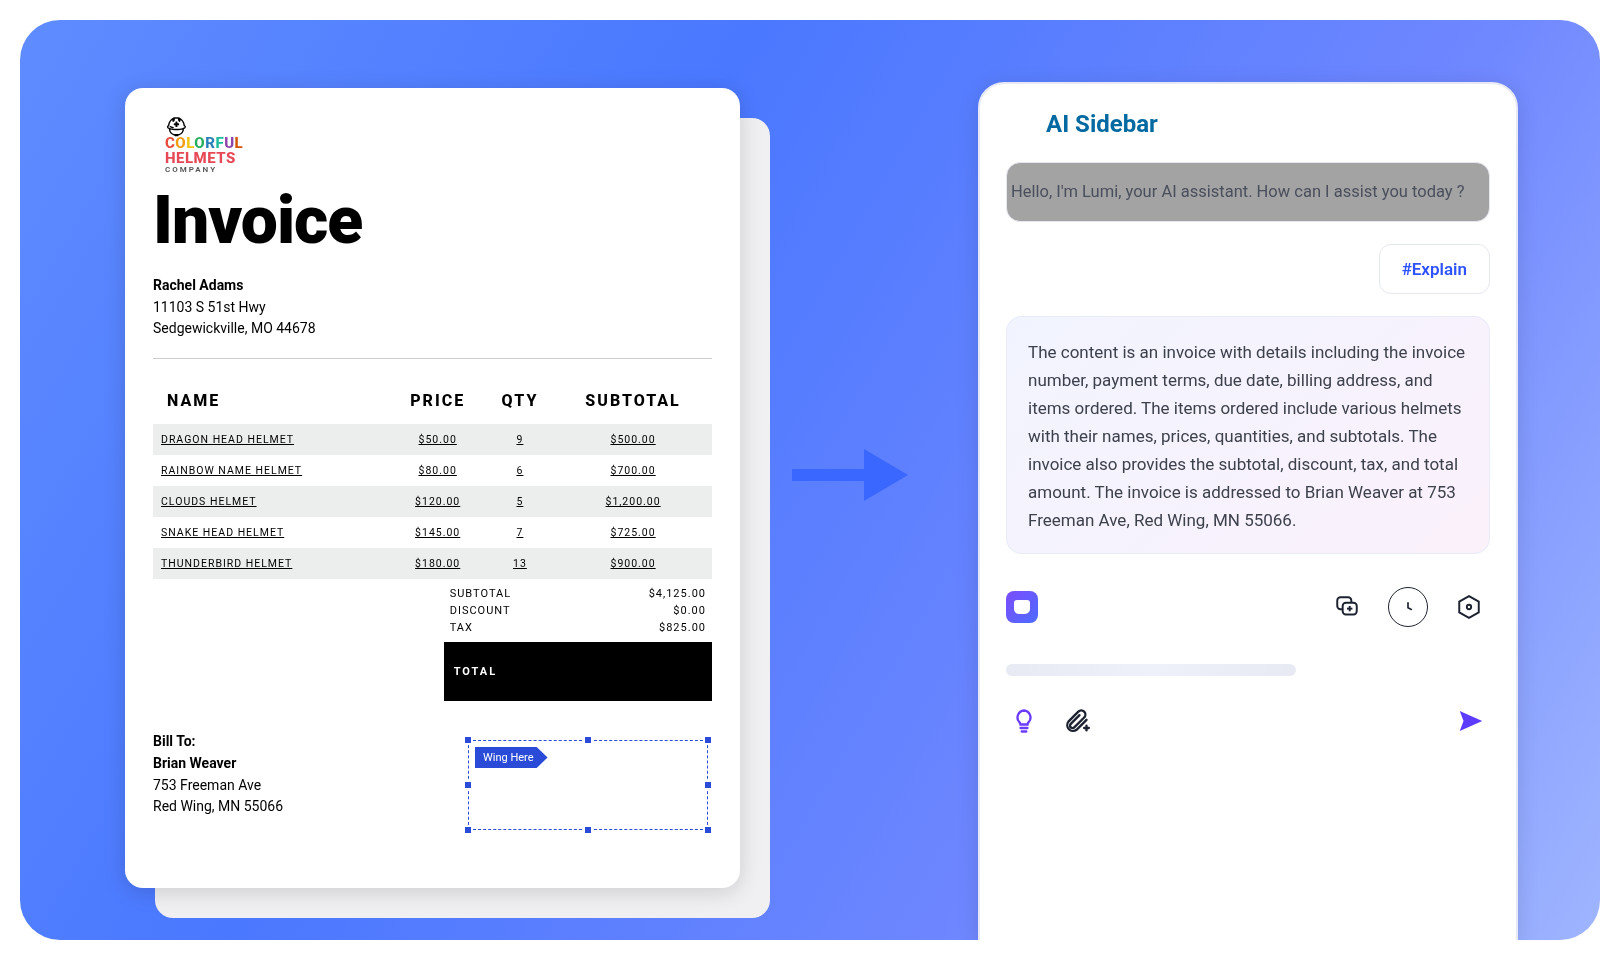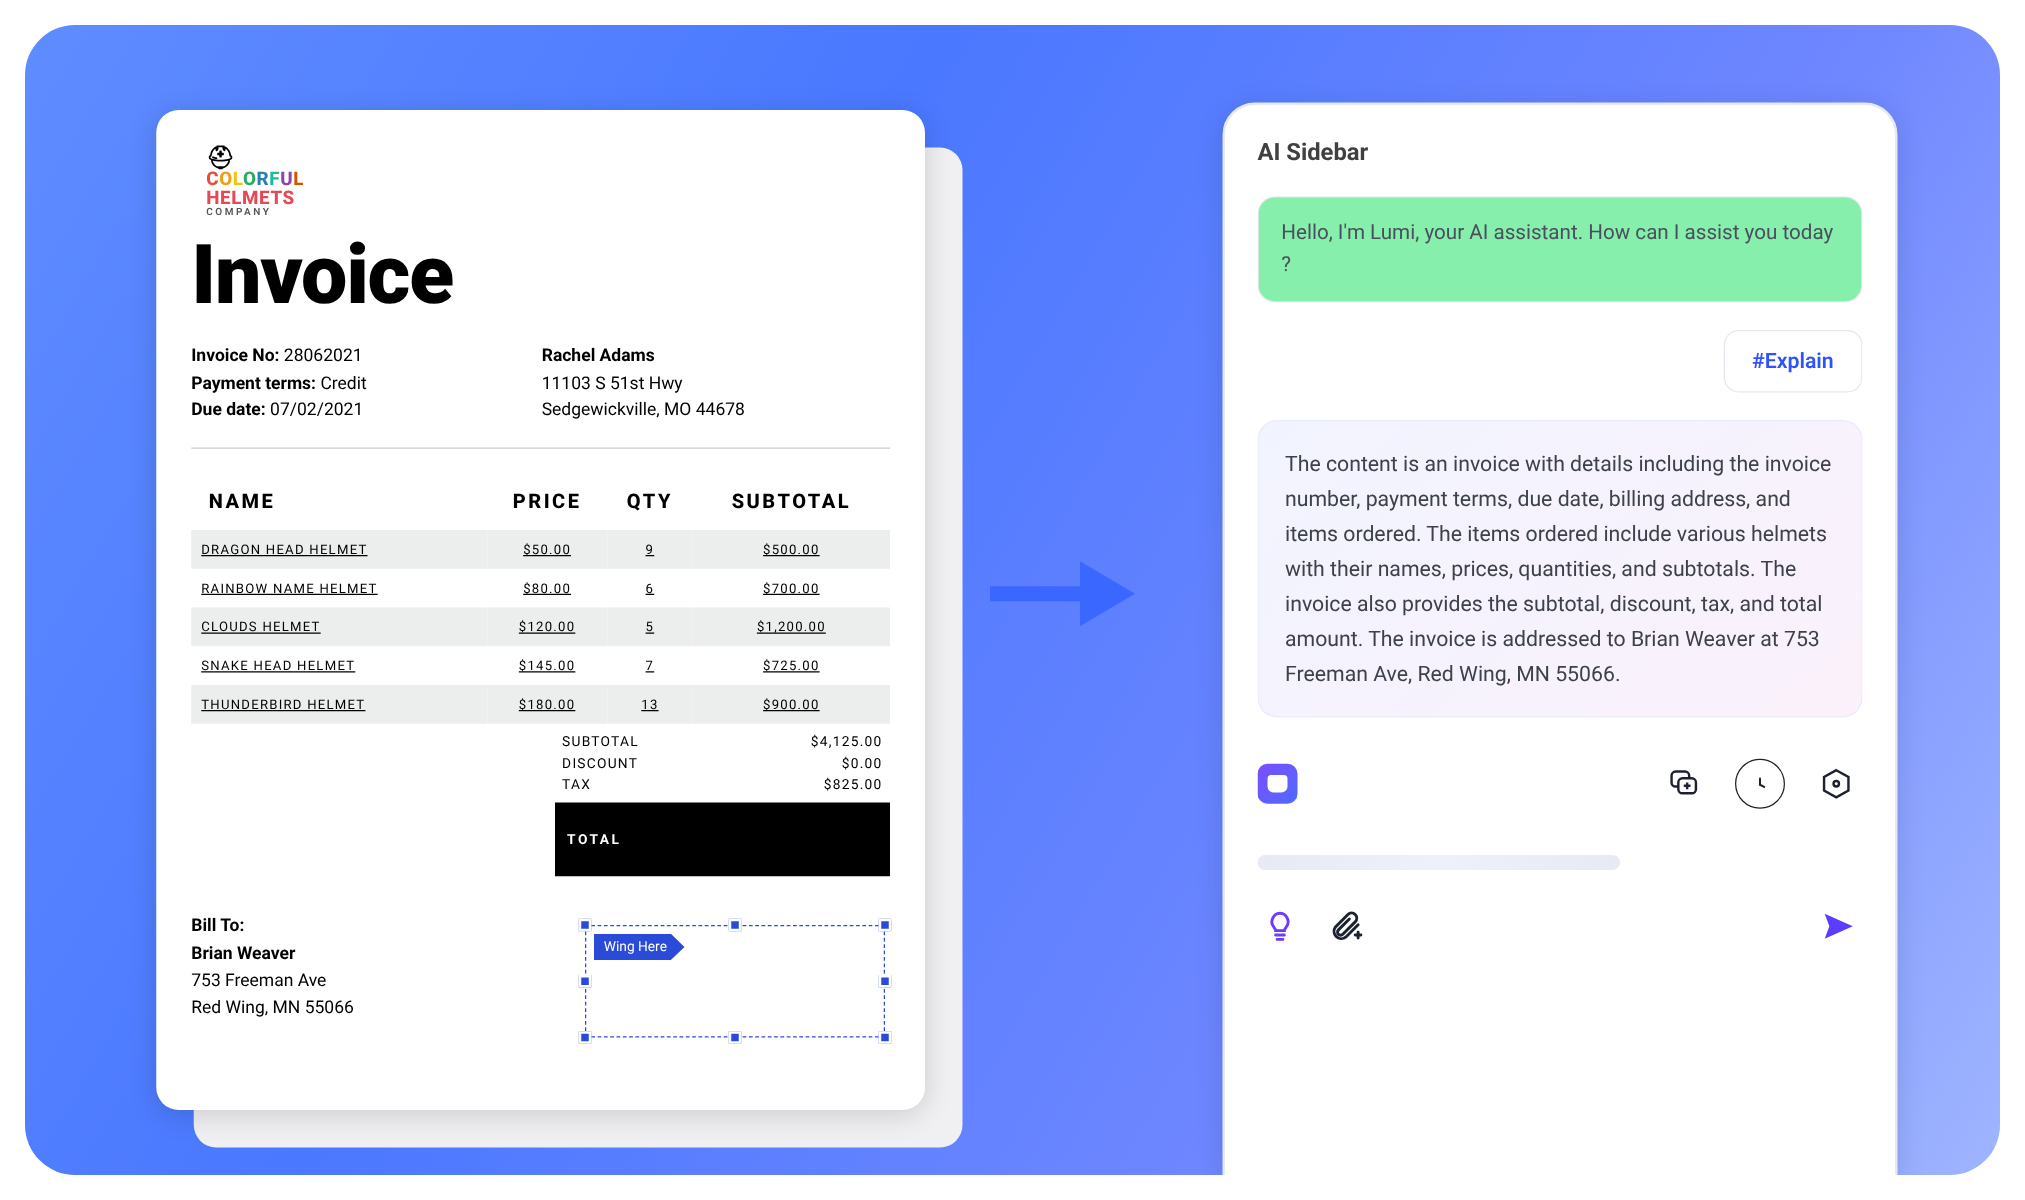--- a/index.html
+++ b/index.html
@@ -61,24 +61,24 @@
     clip-path:polygon(0 0,85% 0,100% 50%,85% 100%,0 100%); }
 
   
   .arrow { position:absolute; left:770px; top:415px; width:120px; height:80px; }
 
   
   .sidebar { position:absolute; right:82px; top:62px; width:540px; height:860px;
     background:#fff; border-radius:26px 26px 0 0; border:2px solid #e6e9f5;
     box-shadow:0 4px 22px rgba(0,0,0,.12); padding:26px 26px 0 26px; display:flex; flex-direction:column;
     overflow:hidden; }
-  .sidebar-title { color:#404040; font-weight:700; font-size:19px; margin-bottom:24px; }
+  .sidebar-title { color:#0369a1; font-weight:700; font-size:24px; margin-bottom:24px;margin-left:40px; }
   .conv { flex:1; overflow:hidden; }
-  .bubble { border:1px solid #e5e7ef; border-radius:14px; padding:16px 18px;
-    color:#4a4f5d; font-size:16.5px; line-height:1.55; background:#86efac; }
+  .bubble { border:1px solid #e5e7ef; border-radius:14px; padding:16px 4px;
+    color:#4a4f5d; font-size:16.5px; line-height:1.55; background:#a3a3a3; }
   .bubble.greet { margin-bottom:22px; }
   .tagchip { float:right; background:#fff; border:1px solid #e5e7ef; border-radius:12px;
     padding:14px 22px; color:#2f52ff; font-weight:600; font-size:17px; margin-bottom:22px; }
   .clear { clear:both; }
   .response { background:linear-gradient(140deg,#f1f4ff 0%,#fbf1fb 100%);
     border-radius:16px; padding:22px 22px 20px 22px; color:#3d414c; font-size:17px; line-height:1.65;
     box-shadow:inset 0 0 0 1px #e8ecfa; }
   .response .pg { margin-top:14px; font-size:16px; }
   .response .pg a { color:#2f52ff; text-decoration:underline; }
   .action-row { display:flex; align-items:center; justify-content:space-between;
@@ -108,25 +108,20 @@
       <div class="doc">
         <div class="logo">
           <div class="helmet">⛑</div>
           <div class="l1"><span>C</span><span>O</span><span>L</span><span>O</span><span>R</span><span>F</span><span>U</span><span>L</span></div>
           <div class="l2">HELMETS</div>
           <div class="l3">COMPANY</div>
         </div>
         <div class="invoice-title">Invoice</div>
         <div class="meta">
           <div class="col">
-            <div><b>Invoice No:</b> <span>28062021</span></div>
-            <div><b>Payment terms:</b> <span>Credit</span></div>
-            <div><b>Due date:</b> <span>07/02/2021</span></div>
-          </div>
-          <div class="col">
             <div><b>Rachel Adams</b></div>
             <div>11103 S 51st Hwy</div>
             <div>Sedgewickville, MO 44678</div>
           </div>
         </div>
         <div class="hr"></div>
         <table class="items">
           <thead>
               <tr>
             <th style="padding-left:14px">NAME</th>

